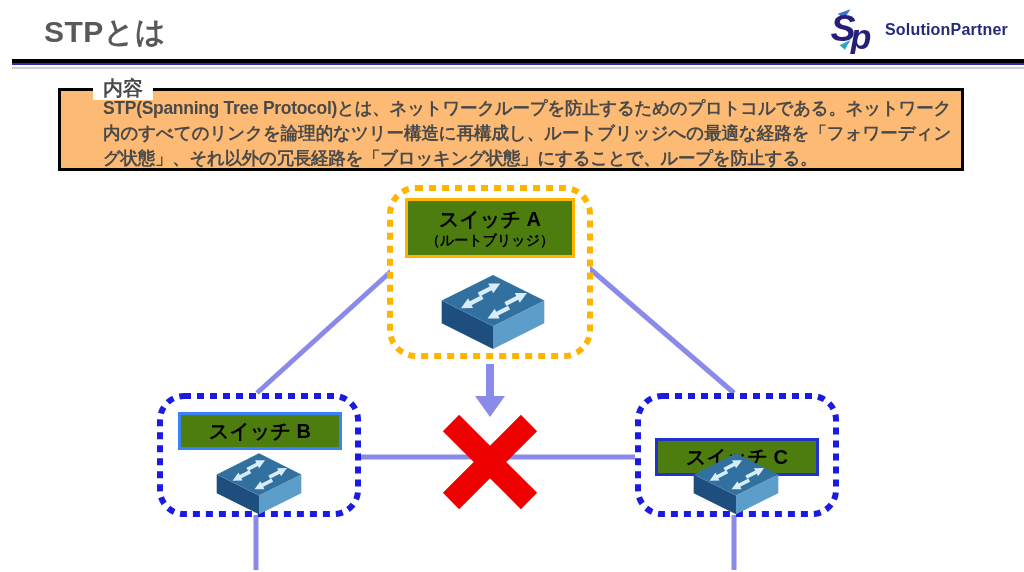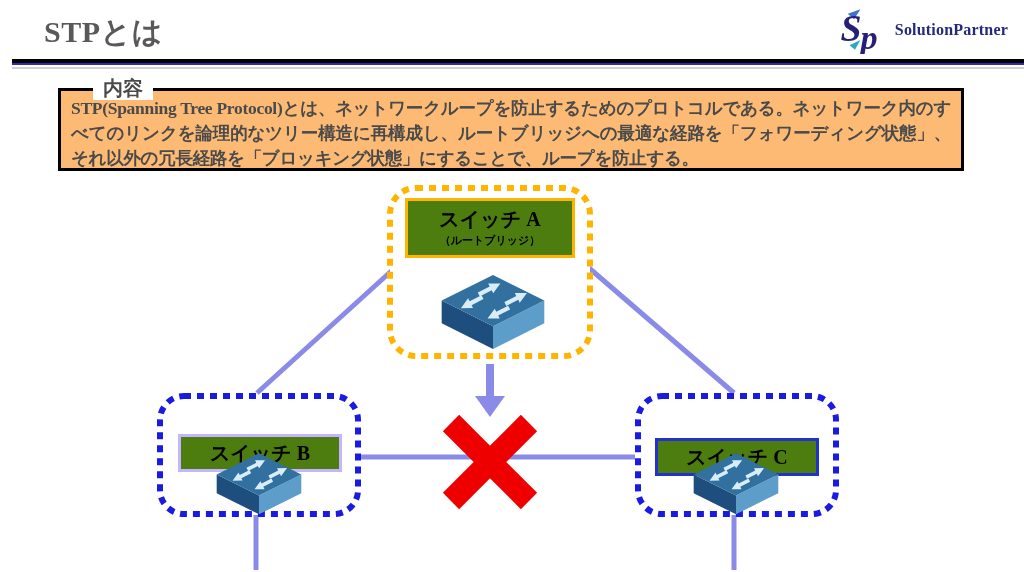--- a/index.html
+++ b/index.html
@@ -1,18 +1,18 @@
 <!DOCTYPE html>
 <html lang="ja"><head>
 <meta charset="utf-8">
 <style>
   html,body{margin:0;padding:0;background:#fff;}
   .slide{
     position:relative;width:1024px;height:572px;overflow:hidden;background:#ffffff;
-    font-family:Liberation Serif, serif;
+    font-family:Liberation Sans, sans-serif;
   }
   .abs{position:absolute;}
   
   .title{
     left:44px;top:12px;font-size:30px;font-weight:bold;color:#595959;
     letter-spacing:0.5px;white-space:nowrap;
   }
   .logo{right:16px;top:6px;display:flex;align-items:center;gap:4px;}
   .logo-text{font-size:16px;font-weight:bold;color:#232a7c;letter-spacing:0.2px;}
   .divider{left:12px;top:59px;width:1012px;}
@@ -23,34 +23,34 @@
   
   .content-box{
     left:58px;top:88px;width:900px;height:77px;border:3px solid #000000;background:#fdba74;
   }
   .content-label{
     position:absolute;top:-15px;left:32px;background:#ffffff;padding:0 10px;
     font-size:20px;font-weight:bold;color:#4a4a4a;line-height:24px;
   }
   .content-text{
     padding:5px 10px 0 10px;font-size:17.5px;font-weight:bold;color:#4a4a4a;
-    line-height:25px;letter-spacing:-0.3px;text-align:justify;
+    line-height:25px;letter-spacing:-0.3px;text-align:justify;margin-left:32px;
   }
   
   .diagram-layer{left:0;top:0;width:1024px;height:572px;}
   
   .switch-label{
     background:#4d7c0f;display:flex;flex-direction:column;align-items:center;justify-content:center;
     text-align:center;color:#000000;font-weight:bold;
   }
   .label-a{left:405px;top:198px;width:164px;height:54px;border:3px solid #ffb400;}
-  .label-b{left:178px;top:434px;width:158px;height:32px;border:3px solid #c4b5fd;}
+  .label-b{left:178px;top:412px;width:158px;height:32px;border:3px solid #3b82f6;}
   .label-c{left:655px;top:410px;width:158px;height:32px;border:3px solid #2233cc;margin-top:28px;}
   .switch-name{font-size:20px;line-height:24px;white-space:nowrap;}
-  .switch-role{font-size:11px;line-height:18px;white-space:nowrap;}
+  .switch-role{font-size:14px;line-height:18px;white-space:nowrap;}
   .blocking-label{
     left:392px;top:504px;width:200px;text-align:center;
     font-size:21px;font-weight:bold;color:#4a4a4a;white-space:nowrap;
   }
   .icon-a{left:436px;top:271px;}
   .icon-b{left:212px;top:450px;}
   .icon-c{left:689px;top:450px;}
 </style>
 </head>
 <body>

